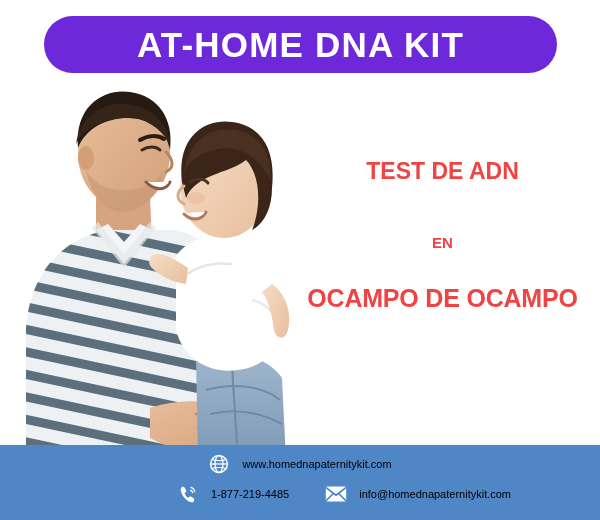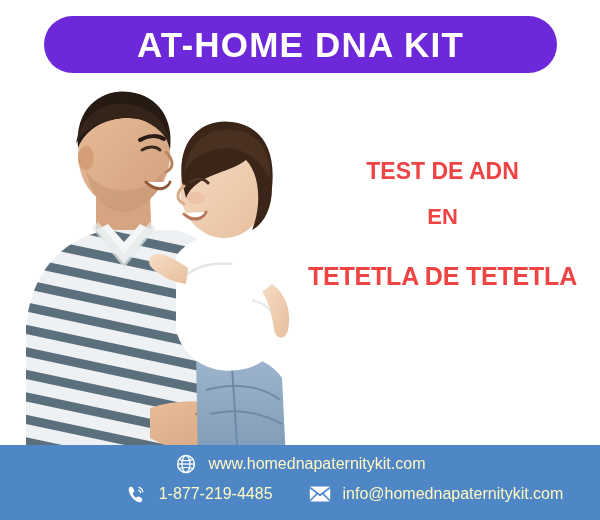--- a/index.html
+++ b/index.html
@@ -60,21 +60,21 @@
     width: 285px;
     text-align: center;
   }
   .headline-line {
     color: #ef4444;
     font-weight: bold;
     font-family: Liberation Sans, sans-serif;
     white-space: nowrap;
   }
   #headline-line-1 { font-size: 23px; line-height: 1; }
-  #headline-line-2 { font-size: 22px; line-height: 1; margin-top: 23px; }
+  #headline-line-2 { font-size: 15px; line-height: 1; margin-top: 52px; }
   #headline-line-3 { font-size: 25px; line-height: 1; margin-top: 36px; letter-spacing: -0.2px; }
 
   
   #footer-bar {
     position: absolute;
     left: 0;
     top: 445px;
     width: 600px;
     height: 75px;
     background: #4e86c6;
@@ -106,22 +106,22 @@
   .footer-icon {
     display: inline-flex;
     align-items: center;
     justify-content: center;
     width: 22px;
     height: 22px;
     margin-right: 12px;
     flex: none;
   }
   .footer-text {
-    color: #fef9c3;
-    font-size: 16px;
+    color: #000000;
+    font-size: 11px;
     line-height: 1;
     white-space: nowrap;
     font-family: "Liberation Sans", sans-serif;
   }
 </style>
 </head>
 <body>
 
 <div id="poster">
 
@@ -221,21 +221,21 @@
       <path d="M184 108 C176 114, 176 122, 184 126" stroke="#d9ab87" stroke-width="3" fill="none" stroke-linecap="round"></path>
       <path d="M184 136 C192 144, 202 142, 206 134" stroke="#b9755a" stroke-width="3" fill="none" stroke-linecap="round"></path>
       <path d="M185 135 C193 141, 201 140, 205 134 Z" fill="#ffffff"></path>
       <ellipse cx="196" cy="120" rx="9" ry="6" fill="#eab59a" opacity="0.5"></ellipse>
     </svg>
   </div>
 
   <div id="headline-block">
     <div id="headline-line-1" class="headline-line">TEST DE ADN</div>
     <div id="headline-line-2" class="headline-line">EN</div>
-    <div id="headline-line-3" class="headline-line">TETETLA DE TETETLA</div>
+    <div id="headline-line-3" class="headline-line">OCAMPO DE OCAMPO</div>
   </div>
 
   <div id="footer-bar">
 
     <div id="footer-row-website">
       <div class="footer-item">
         <span class="footer-icon">
           <svg width="20" height="20" viewBox="0 0 20 20" xmlns="http://www.w3.org/2000/svg">
             <circle cx="10" cy="10" r="8.4" fill="none" stroke="#ffffff" stroke-width="1.5"></circle>
             <ellipse cx="10" cy="10" rx="4" ry="8.4" fill="none" stroke="#ffffff" stroke-width="1.3"></ellipse>

